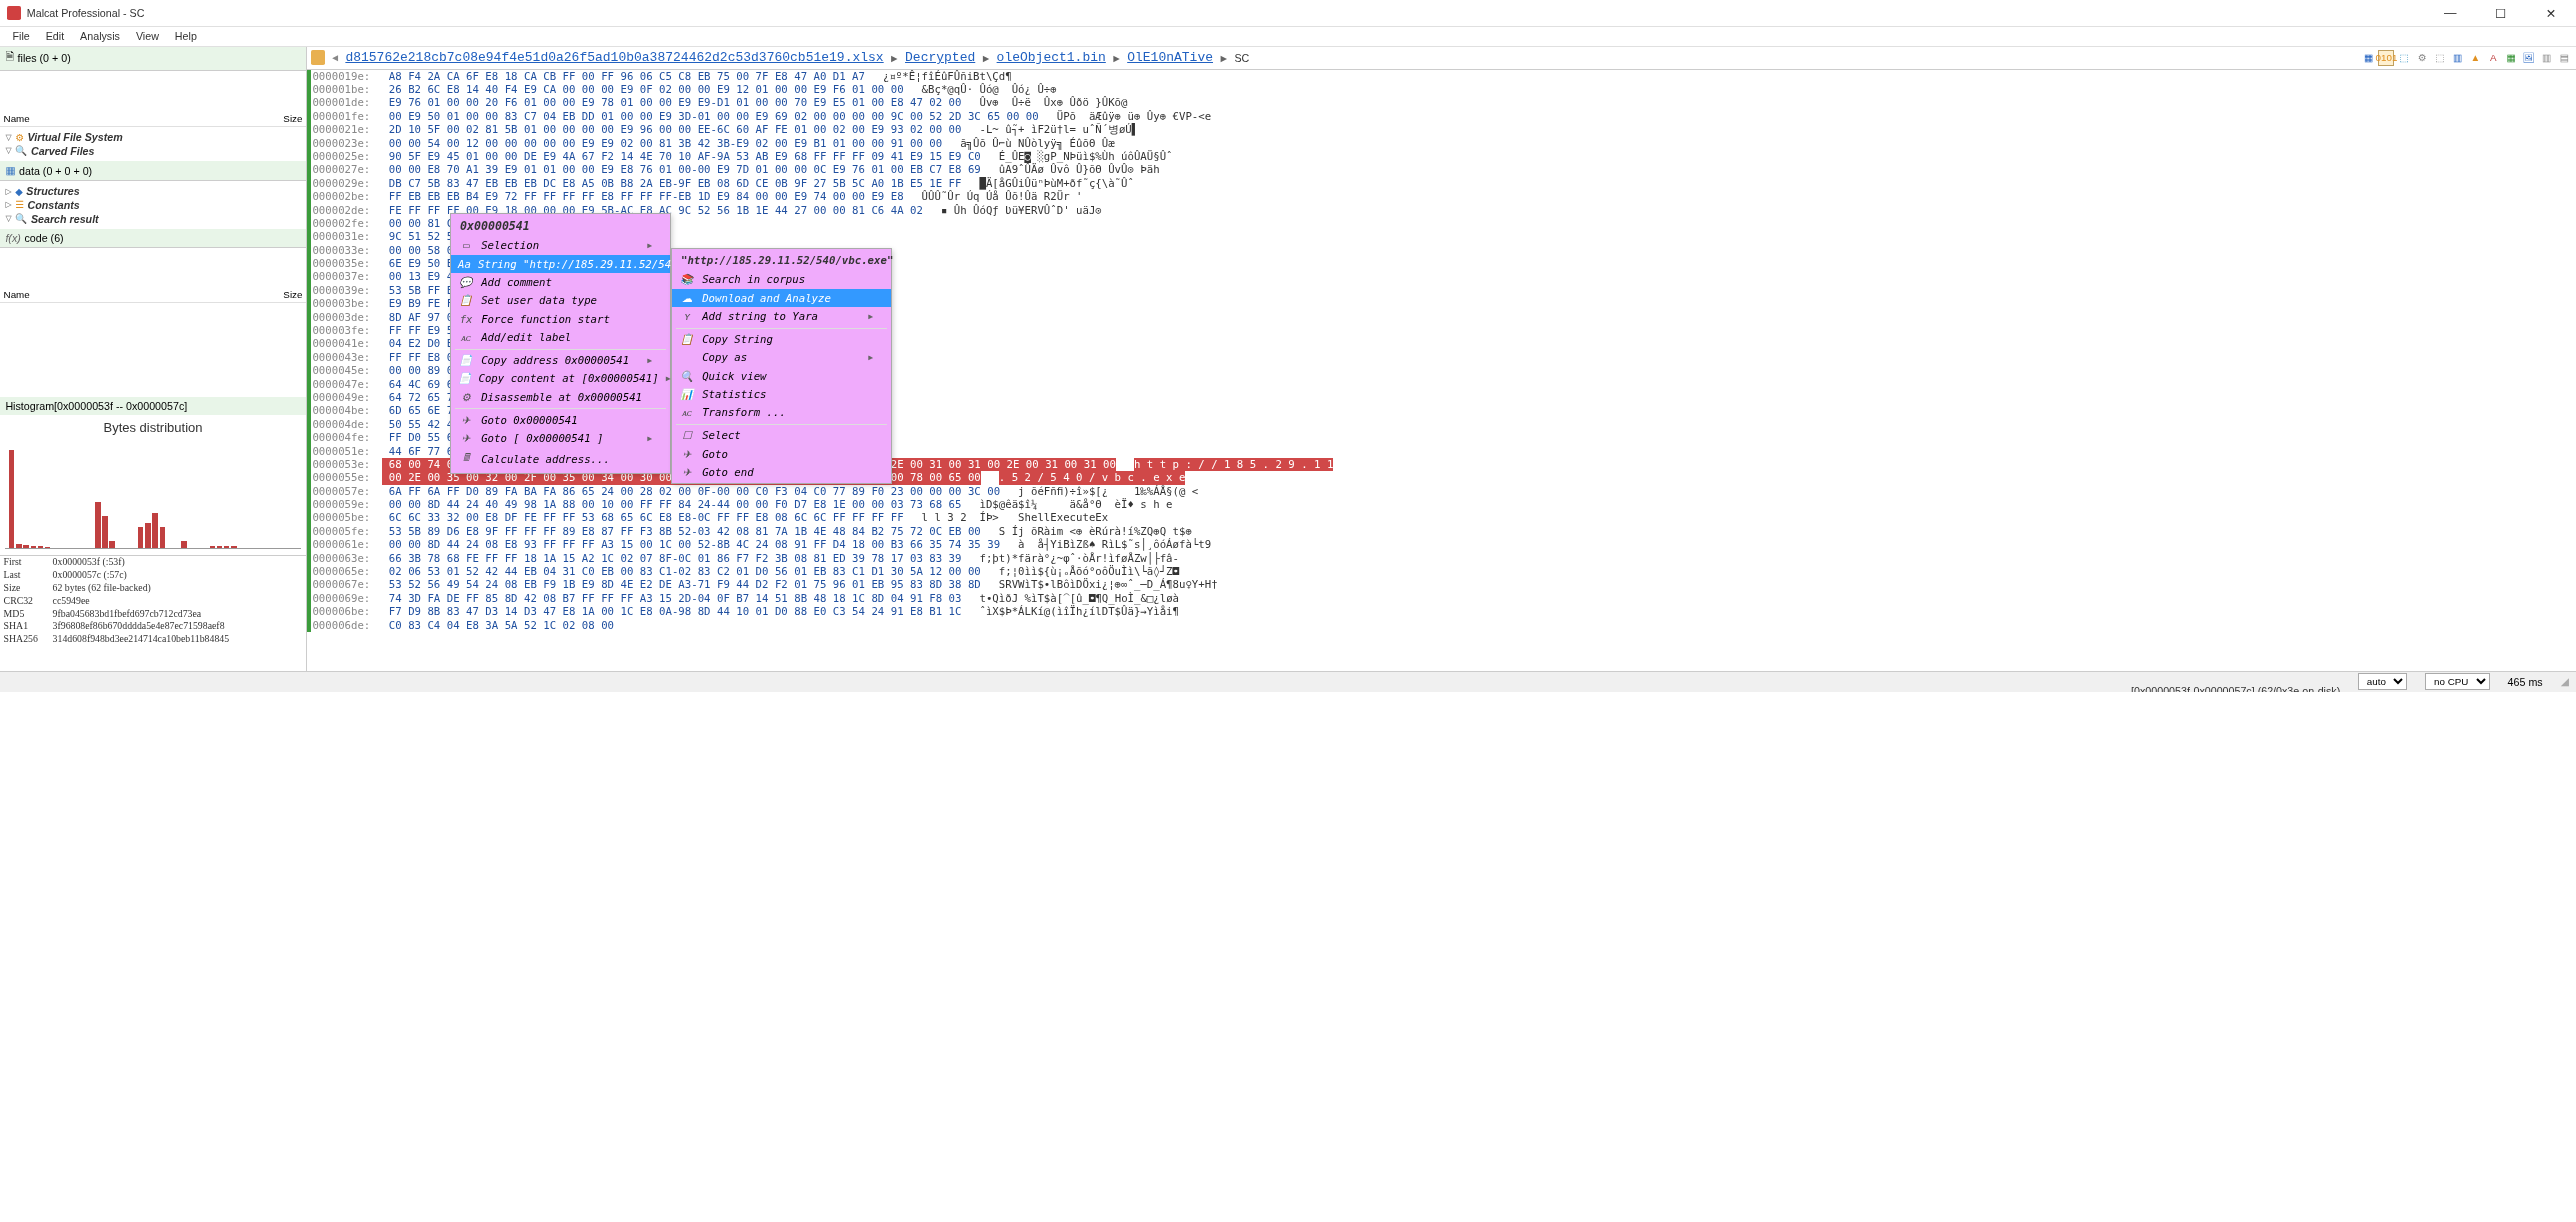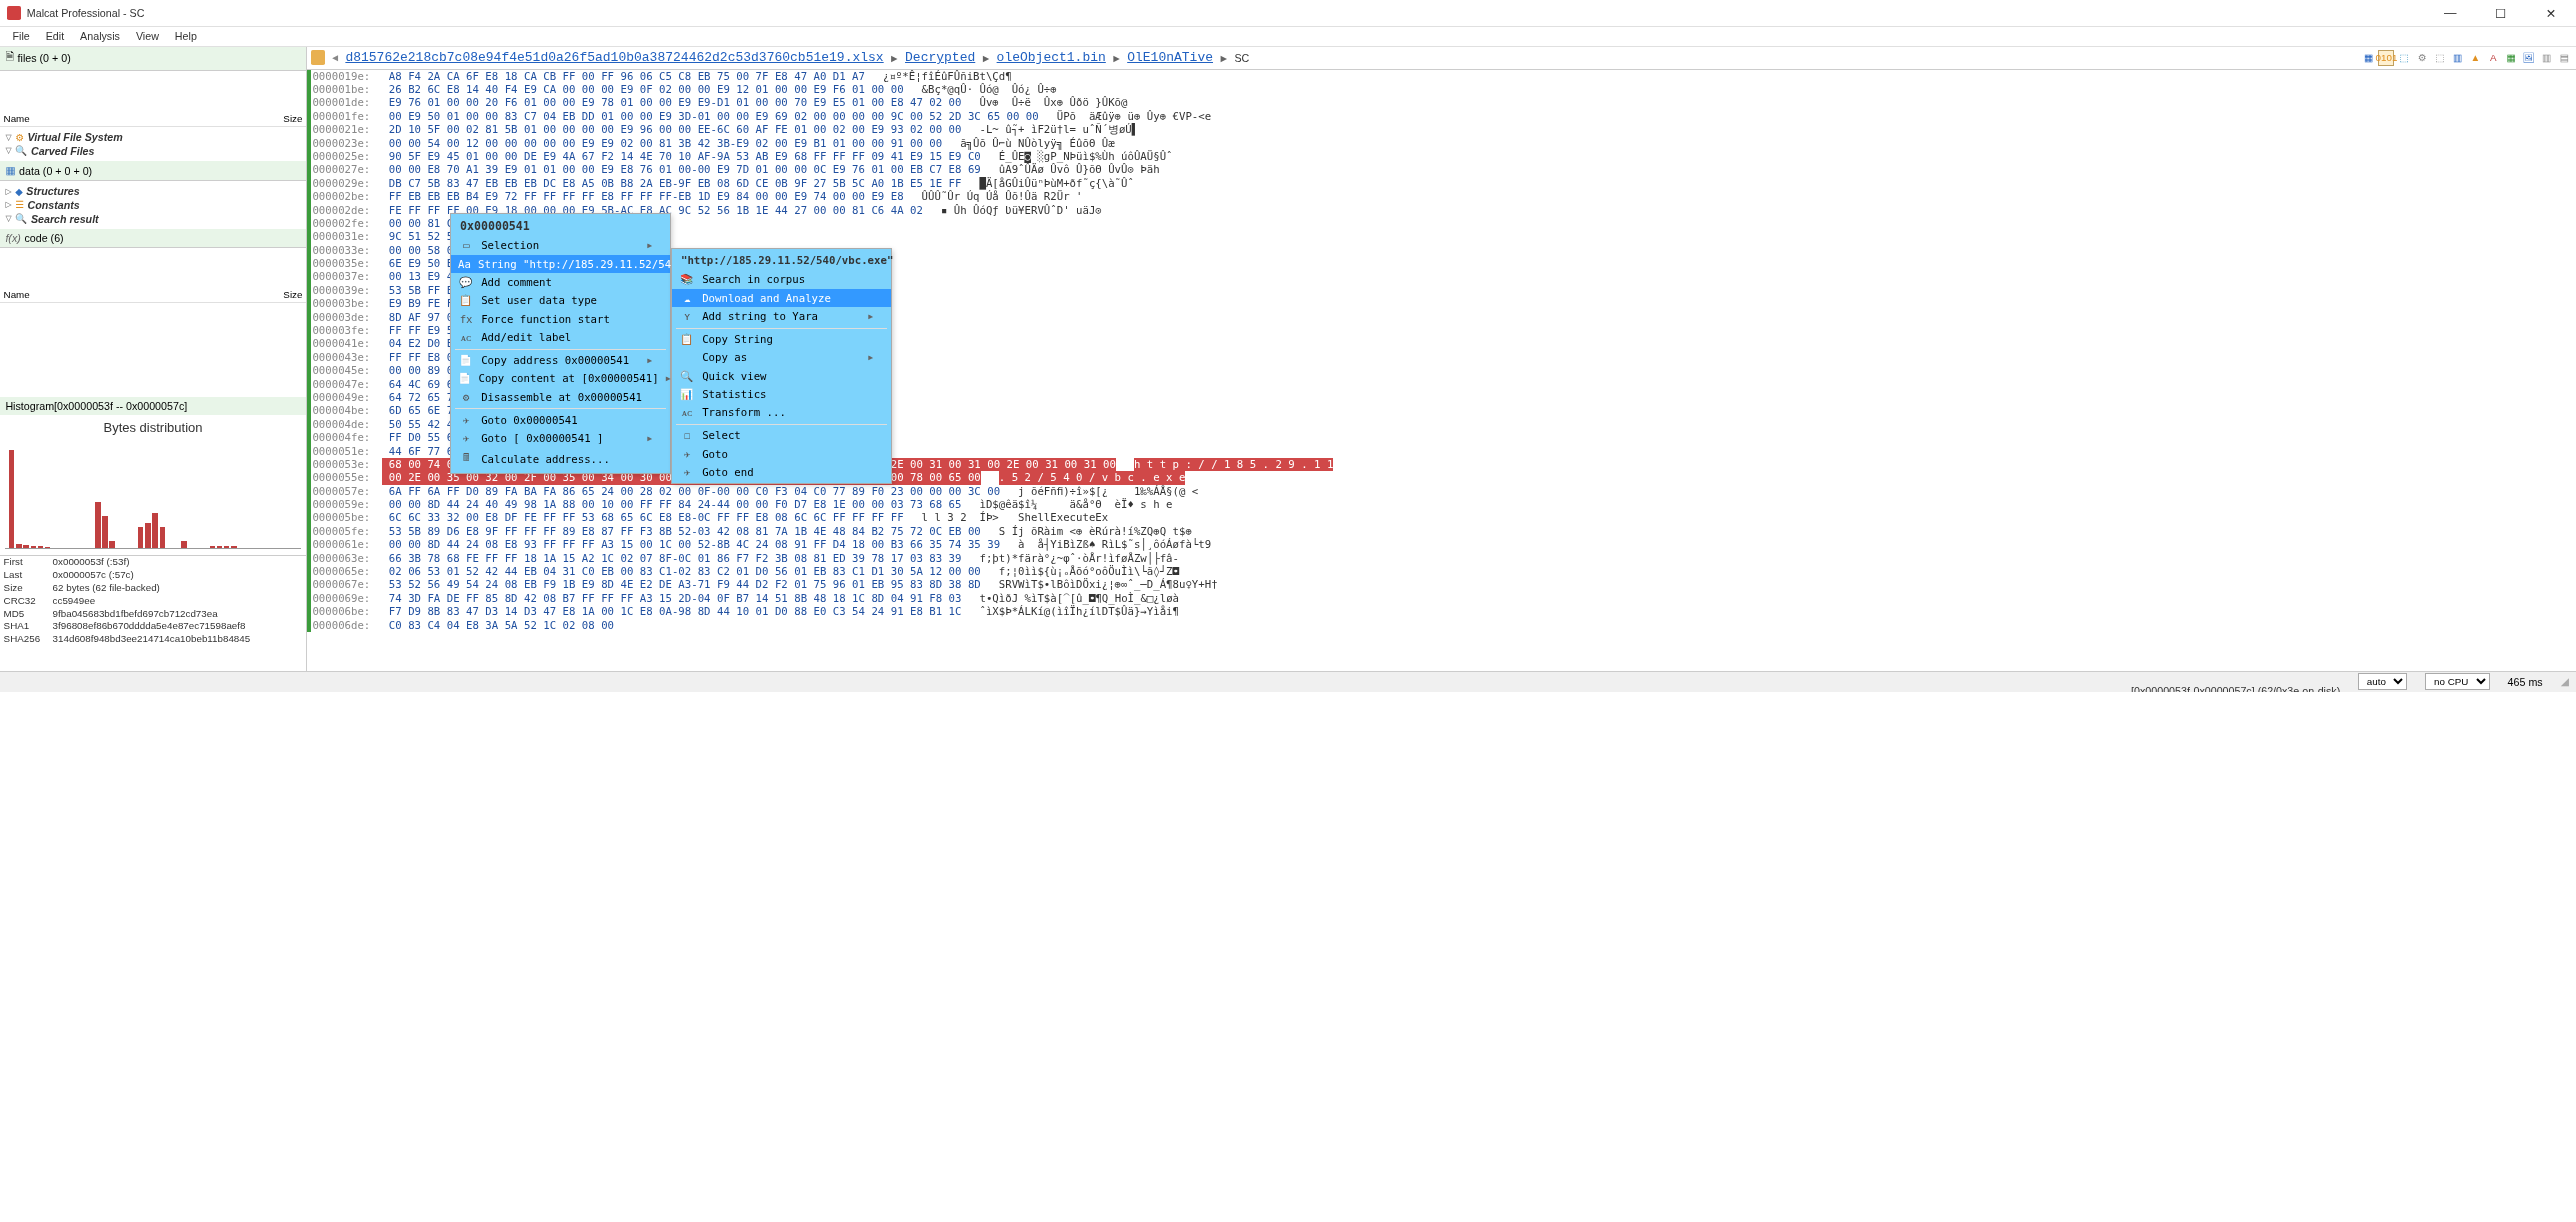--- a/index.html
+++ b/index.html
@@ -21,40 +21,40 @@
 .tree-item { display: flex; align-items: center; gap: 3.6px; padding: 0.9px 0; }
 .tree-item .arrow { color: #666; font-size: 8px; }
 .tree-item .ticon { font-size: 9.8px; }
 .tree-item .label { }
 .tree-item.bold .label { font-weight: bold; font-style: italic; color: #333; }
 .histogram-header { background: #e8f5e8; padding: 2.7px 5.4px; display: flex; justify-content: flex-start; font-size: 10.7px; }
 .histo-body { padding: 5.4px; text-align: center; }
 .histo-title { font-size: 13px; color: #333; margin-bottom: 7px; }
 .histo-chart { height: 107px; position: relative; border-bottom: 0.9px solid #999; display: flex; align-items: flex-end; gap: 1.8px; padding: 0 3.6px; }
 .histo-bar { width: 5.4px; background: #c04040; }
-.info-table { border-top: 0.9px solid #ccc; font-family: Liberation Sans, sans-serif; font-size: 9.8px; background: #fff; height: 116px; overflow-y: auto; }
+.info-table { border-top: 0.9px solid #ccc; font-family: Liberation Serif, serif; font-size: 9.8px; background: #fff; height: 116px; overflow-y: auto; }
 .info-row { display: flex; padding: 0.9px 3.6px; }
 .info-row .k { width: 49px; color: #333; }
 .info-row .v { flex: 1; color: #333; }
 .right-area { flex: 1; display: flex; flex-direction: column; overflow: hidden; }
 .breadcrumb-bar { height: 23px; background: #fff; border-bottom: 0.9px solid #ccc; display: flex; align-items: center; padding: 0 3.6px; gap: 5.4px; }
 .bc-icon { width: 14.3px; height: 14.3px; background: #e8b050; border-radius: 1.8px; }
 .bc-link { color: #2060c0; text-decoration: underline; font-size: 13px; font-family: Liberation Mono, monospace; }
 .bc-sep { color: #666; font-size: 10.7px; }
 .bc-plain { color: #333; font-size: 10.7px; }
 .toolbar-right { margin-left: auto; display: flex; gap: 1.8px; }
 .tb-btn { width: 16px; height: 16px; border: 0.9px solid transparent; display: flex; align-items: center; justify-content: center; font-size: 9.8px; }
 .hex-view { flex: 1; overflow: auto; background: #fff; font-family: Consolas, monospace; font-size: 10.7px; position: relative; }
 .hex-line { display: flex; white-space: pre; height: 13.4px; line-height: 13.4px; }
 .hex-marker { width: 3.6px; background: #3c9c3c; margin-right: 1.8px; }
 .hex-addr { color: #888; width: 70px; }
 .hex-bytes { color: #2050a0; }
 .hex-ascii { color: #333; margin-left: 18px; }
 .hex-sel { background: #d04848; color: #fff; }
-.ctx-menu { position: absolute; background: #7dd3fc; border: 0.9px solid #aaa; box-shadow: 1.8px 1.8px 5.4px rgba(0,0,0,0.2); font-size: 10.7px; padding: 1.8px 0; z-index: 10; }
+.ctx-menu { position: absolute; background: #f0abfc; border: 0.9px solid #aaa; box-shadow: 1.8px 1.8px 5.4px rgba(0,0,0,0.2); font-size: 10.7px; padding: 1.8px 0; z-index: 10; font-style: italic; }
 .ctx-title { padding: 3.6px 9px; font-weight: bold; font-size: 11.6px; color: #333; }
 .ctx-item { display: flex; align-items: center; padding: 2.7px 18px 2.7px 7.1px; gap: 7.1px; white-space: nowrap; }
 .ctx-item .icn { width: 16px; text-align: center; font-size: 10.7px; color: #555; }
 .ctx-item .lbl { flex: 1; }
 .ctx-item .arw { color: #666; font-size: 8px; }
 .ctx-item.hl { background: #3399ff; color: #fff; }
 .ctx-item.hl .icn { color: #fff; }
 .ctx-sep { height: 0.9px; background: #ddd; margin: 1.8px 3.6px; }
 .statusbar { height: 21.4px; background: #f0f0f0; border-top: 0.9px solid #ccc; display: flex; align-items: center; padding: 0 7.1px; font-size: 10.7px; gap: 18px; }
 .statusbar .spacer { flex: 1; }

